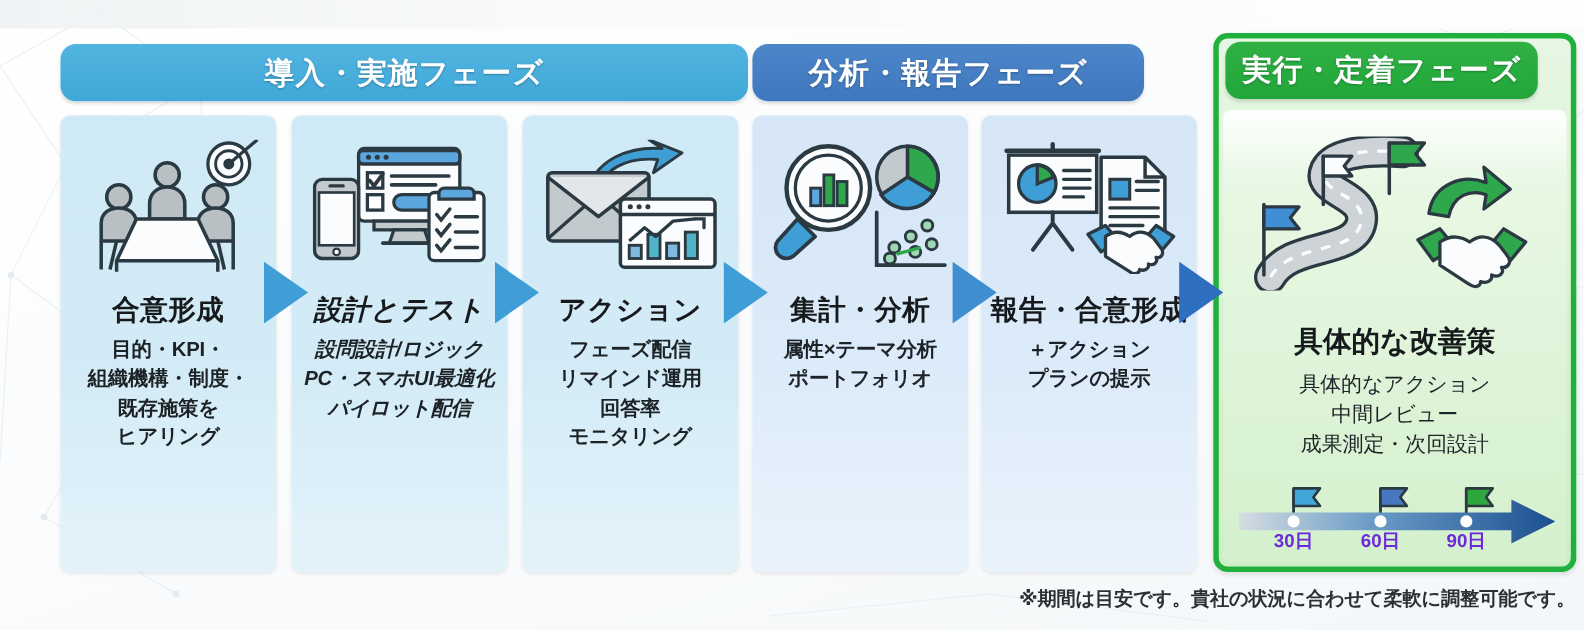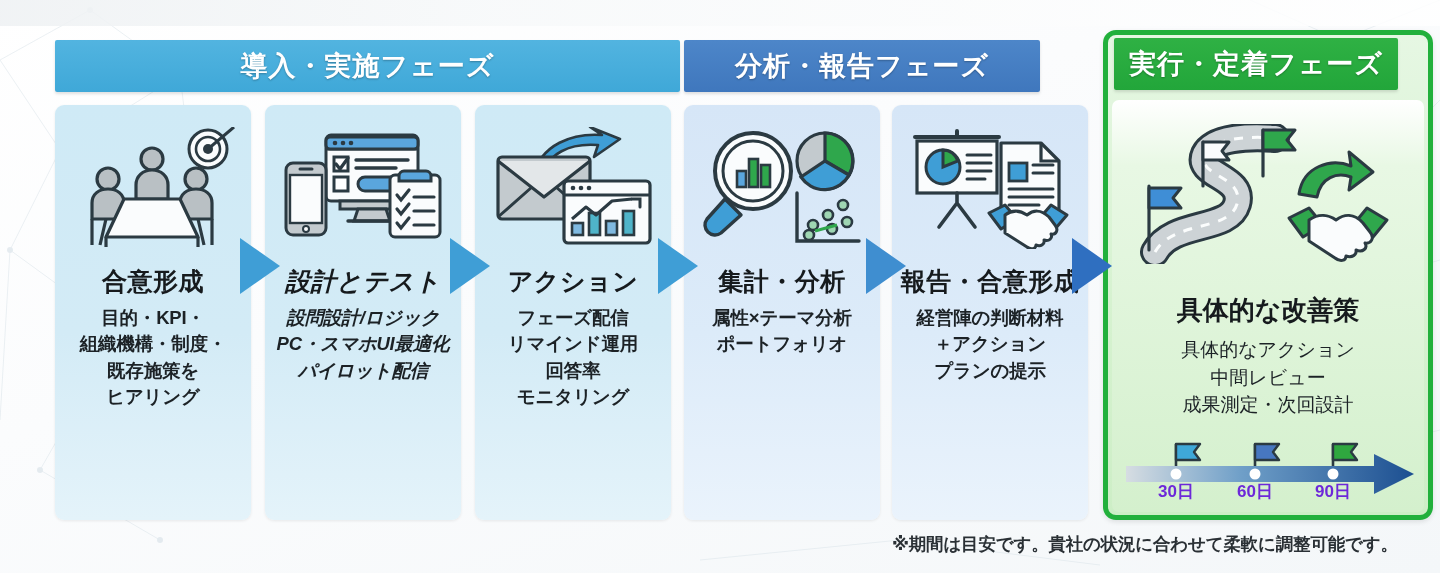--- a/index.html
+++ b/index.html
@@ -22,21 +22,21 @@
   .top-strip {
     position:absolute; left:0; top:0; width:1440px; height:26px; z-index:1;
     background: linear-gradient(90deg,#eef1f3 0%, #f7f9fa 35%, #ffffff 100%);
     opacity:.85;
   }
 
   .stage { position:absolute; inset:0; z-index:3; }
 
   
   .hdr {
-    position:absolute; height:52px; border-radius:2px;
+    position:absolute; height:52px; border-radius:14px;
     display:flex; align-items:center; justify-content:center;
     color:#ffffff; font-weight:bold; font-size:27px; letter-spacing:1px;
     text-shadow:0 1px 2px rgba(0,0,0,.28);
     box-shadow:0 2px 3px rgba(0,0,0,.12);
   }
   #hdr-1 { left:55px;  top:40px;  width:625px; background:linear-gradient(180deg,#52b4e0 0%,#3fa8d8 100%); }
   #hdr-2 { left:684px; top:40px;  width:356px; background:linear-gradient(180deg,#4d86c9 0%,#3f77bd 100%); }
   #hdr-3 { left:1114px;top:38px;  width:284px; background:linear-gradient(180deg,#2fb144 0%,#22a63a 100%); }
 
   
@@ -98,21 +98,21 @@
   .timeline { position:absolute; left:1126px; top:424px; width:288px; height:86px; }
   .tl-labels { position:absolute; left:1126px; top:480px; width:288px; height:28px; }
   .tl-label {
     position:absolute; font-weight:bold; font-size:17px; color:#6d28d9;
     text-align:center; width:56px;
   }
 
   
   .footnote {
     position:absolute; left:892px; top:532px; width:540px;
-    text-align:left; font-weight:bold; font-size:17.5px; color:#2a3035;
+    text-align:right; font-weight:bold; font-size:17.5px; color:#2a3035;
     letter-spacing:-.2px; white-space:nowrap;
   }
 </style>
 </head>
 <body>
 
 <div class="bg-tint"></div>
 <svg class="bg-network" width="1440" height="573" viewBox="0 0 1440 573">
   <g stroke="#d8e2e8" stroke-width="1" fill="none">
     <path d="M0 60 L90 10 L180 75 L60 150 Z"></path>
@@ -334,21 +334,20 @@
             <path d="M104 78 h30"></path>
         </g>
 
         <path d="M84 86 l16 -8 l12 14 l-16 10 z" fill="#3f9ed6" stroke="#2b3a42" stroke-width="3" stroke-linejoin="round"></path>
         <path d="M162 88 l-16 -10 l-12 14 l16 10 z" fill="#3f9ed6" stroke="#2b3a42" stroke-width="3" stroke-linejoin="round"></path>
         <path d="M100 88 c8 -6 16 -4 22 0 c6 -5 14 -6 22 2 l6 8 c4 5 1 10 -4 9 c2 4 -2 8 -7 6 c1 4 -3 7 -8 5 c0 4 -5 5 -9 2 l-22 -14 z" fill="#fafcfd" stroke="#2b3a42" stroke-width="3" stroke-linejoin="round"></path>
       </svg>
     </div>
     <div class="card-title">報告・合意形成</div>
     <div class="card-body">
-      <div>経営陣の判断材料</div>
       <div>＋アクション</div>
       <div>プランの提示</div>
     </div>
   </div>
 
   <div class="gcard-icon">
     <svg width="270" height="140" viewBox="0 0 270 140">
 
       <path d="M22 128 C40 96 96 108 104 80 C112 52 62 52 72 30 C80 14 114 12 142 14" fill="none" stroke="#2b3a42" stroke-width="30" stroke-linecap="round" stroke-linejoin="round"></path>
       <path d="M22 128 C40 96 96 108 104 80 C112 52 62 52 72 30 C80 14 114 12 142 14" fill="none" stroke="#cdd3d6" stroke-width="24" stroke-linecap="round" stroke-linejoin="round"></path>

